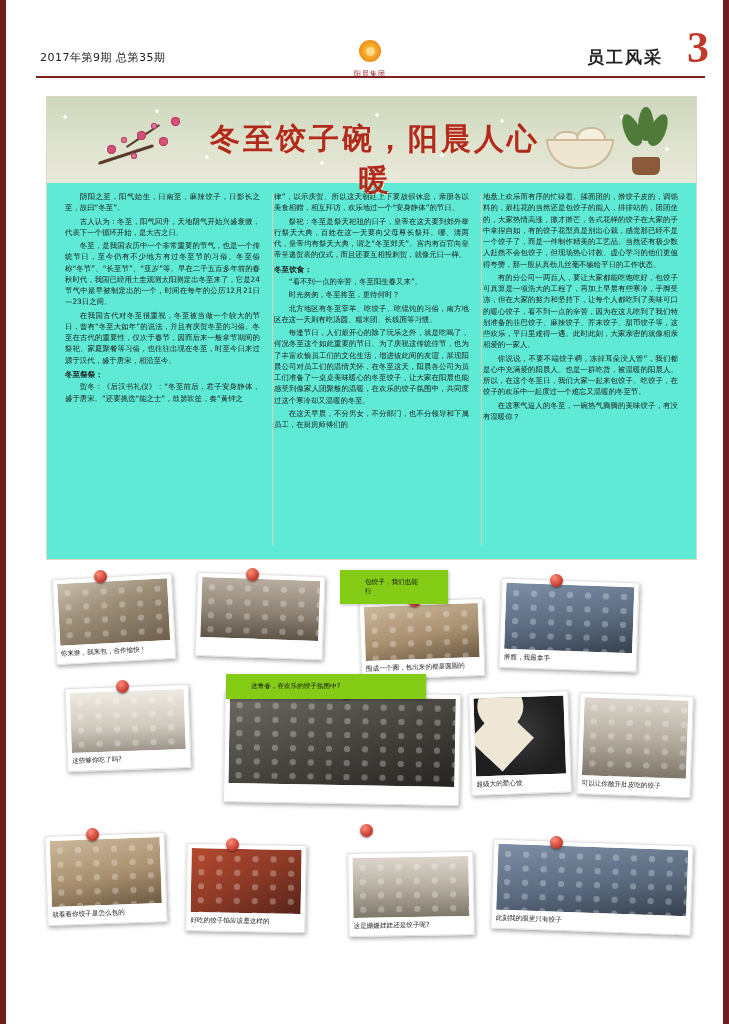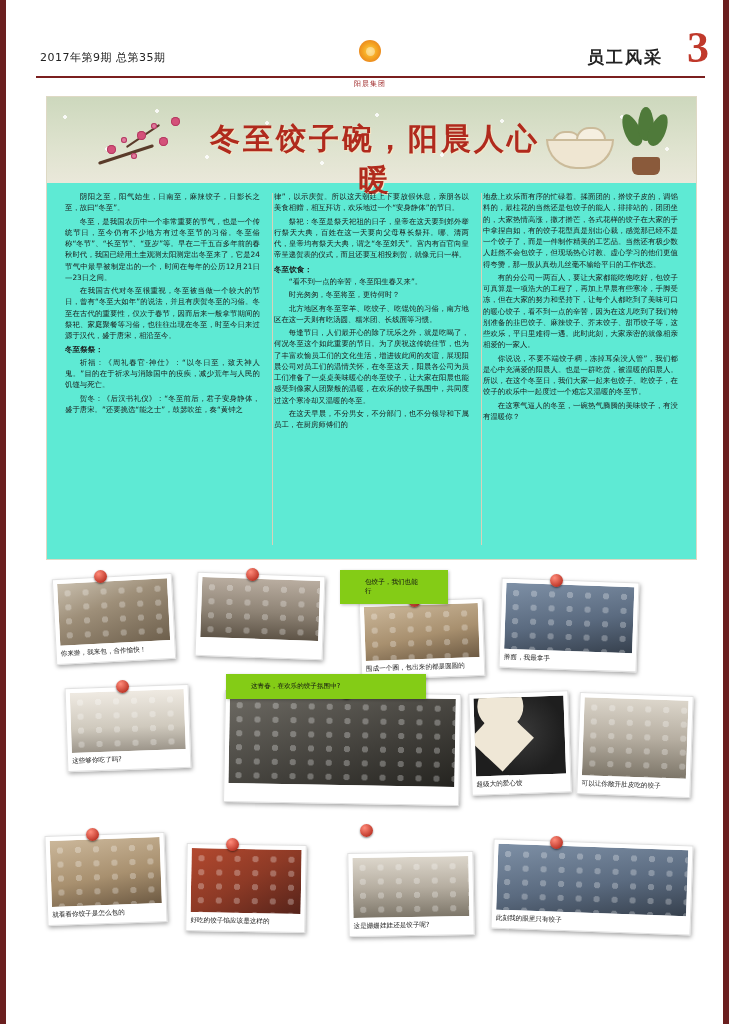--- a/index.html
+++ b/index.html
@@ -33,21 +33,21 @@
   }
   .logo .mark{
     width:22px;height:22px;margin:0 auto;border-radius:50%;
     background:radial-gradient(circle at 50% 50%,#ffd34d 0%,#f5a623 45%,#e2701b 100%);
     position:relative;
   }
   .logo .mark:after{
     content:"";position:absolute;left:50%;top:50%;width:9px;height:9px;
     margin:-4.5px 0 0 -4.5px;border-radius:50%;background:#fff6;
   }
-  .logo .lbl{font-size:7px;color:#9a1d1d;margin-top:17px;letter-spacing:1px;}
+  .logo .lbl{font-size:7px;color:#9a1d1d;margin-top:7px;letter-spacing:1px;}
   .section-title{
     position:absolute;right:72px;top:4px;
     font-size:17px;font-weight:bold;color:#222;letter-spacing:2px;
   }
   .page-no{
     position:absolute;right:26px;top:-16px;
     font-size:44px;font-weight:bold;color:#c0392b;
     font-family:"Liberation Serif",serif;line-height:1;
   }
   
@@ -209,24 +209,24 @@
       <div class="leaf" style="left:32px;top:6px;transform:rotate(24deg);"></div>
       <div class="pot"></div>
     </div>
 
     <div class="rule-v" style="left:225px;"></div>
     <div class="rule-v" style="left:434px;"></div>
 
     <div class="cols">
       <div class="col">
         <p>阴阳之至，阳气始生，日南至，麻辣饺子，日影长之至，故曰“冬至”。</p>
+        <p>古人认为：冬至，阳气回升，天地阴气开始兴盛衰微，代表下一个循环开始，是大吉之日。</p>
         <p>冬至，是我国农历中一个非常重要的节气，也是一个传统节日，至今仍有不少地方有过冬至节的习俗。冬至俗称“冬节”、“长至节”、“亚岁”等。早在二千五百多年前的春秋时代，我国已经用土圭观测太阳测定出冬至来了，它是24节气中最早被制定出的一个，时间在每年的公历12月21日—23日之间。</p>
         <p>在我国古代对冬至很重视，冬至被当做一个较大的节日，曾有“冬至大如年”的说法，并且有庆贺冬至的习俗。冬至在古代的重要性，仅次于春节，因而后来一般拿节期间的祭祀、家庭聚餐等习俗，也往往出现在冬至，时至今日来过源于汉代，盛于唐宋，相沿至今。</p>
         <h4>冬至祭祭：</h4>
-        <p>祈福：《周礼春官·神仕》：“以冬日至，致天神人鬼。”目的在于祈求与消除国中的疫疾，减少荒年与人民的饥馑与死亡。</p>
         <p>贺冬：《后汉书礼仪》：“冬至前后，君子安身静体，盛于唐宋。”还要挑选“能之士”，鼓瑟吹笙，奏“黄钟之</p>
       </div>
       <div class="col">
         <p class="noindent">律”，以示庆贺。所以这天朝廷上下要放假休息，亲朋各以美食相赠，相互拜访，欢乐地过一个“安身静体”的节日。</p>
         <p>祭祀：冬至是祭天祀祖的日子，皇帝在这天要到郊外举行祭天大典，百姓在这一天要向父母尊长祭拜。哪、清两代，皇帝均有祭天大典，谓之“冬至郊天”。宫内有百官向皇帝呈递贺表的仪式，而且还要互相投刺贺，就像元日一样。</p>
         <h4>冬至饮食：</h4>
         <p>“看不到一点的辛苦，冬至阳生春又来”。</p>
         <p>时光匆匆，冬至将至，更待何时？</p>
         <p>北方地区有冬至宰羊、吃饺子、吃馄饨的习俗，南方地区在这一天则有吃汤圆、糯米团、长线面等习惯。</p>
         <p>每逢节日，人们最开心的除了玩乐之外，就是吃喝了，何况冬至这个如此重要的节日。为了庆祝这传统佳节，也为了丰富欢愉员工们的文化生活，增进彼此间的友谊，展现阳晨公司对员工们的温情关怀，在冬至这天，阳晨各公司为员工们准备了一桌桌美味暖心的冬至饺子，让大家在阳晨也能感受到像家人团聚般的温暖，在欢乐的饺子氛围中，共同度过这个寒冷却又温暖的冬至。</p>

